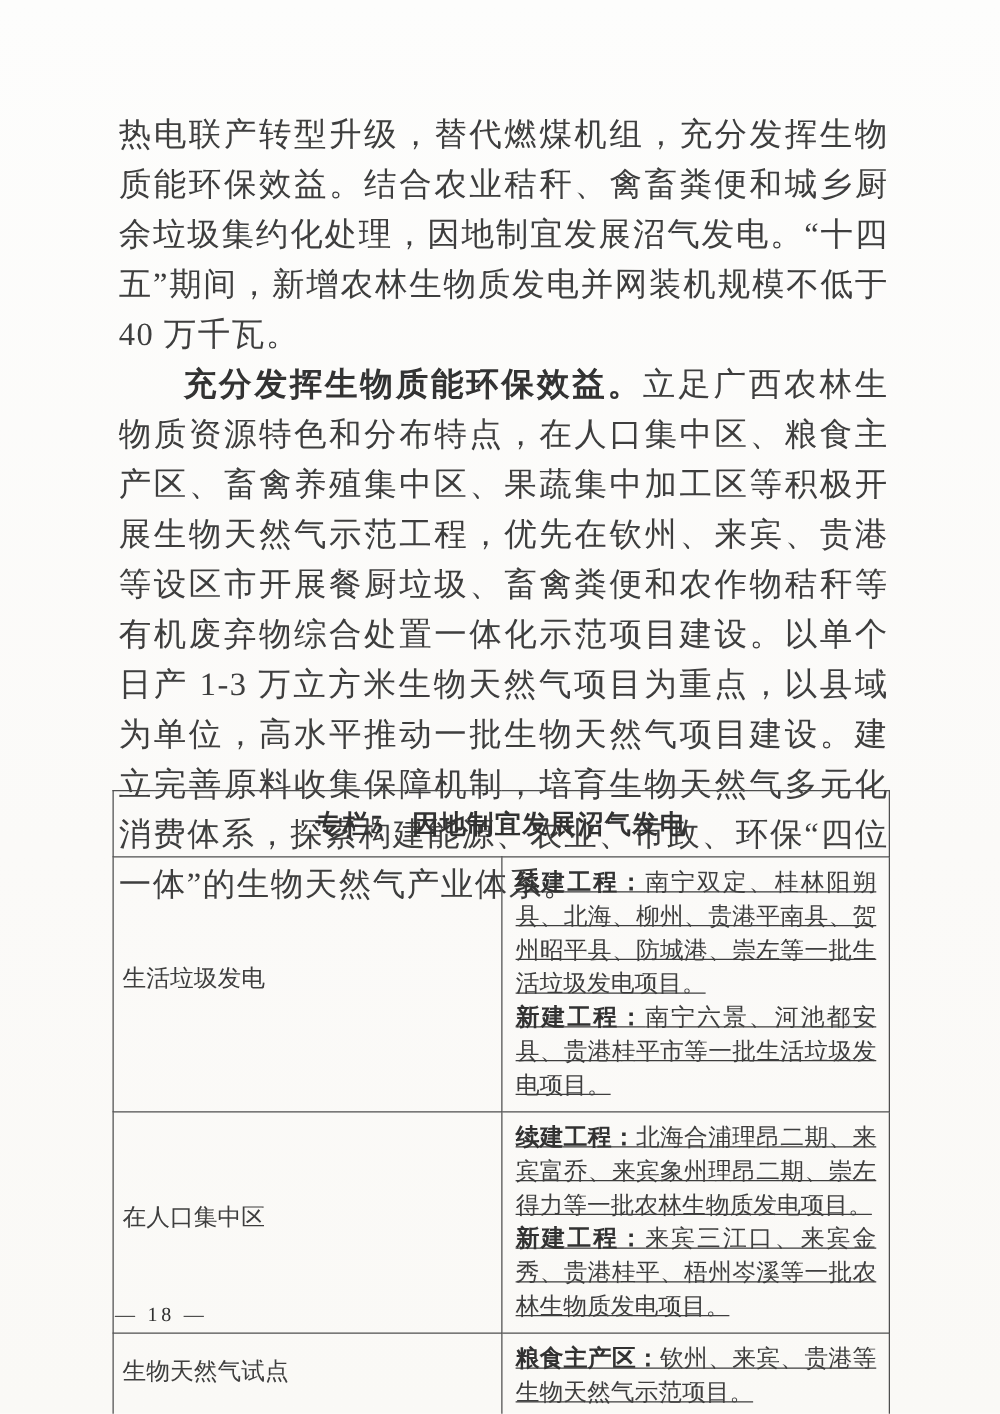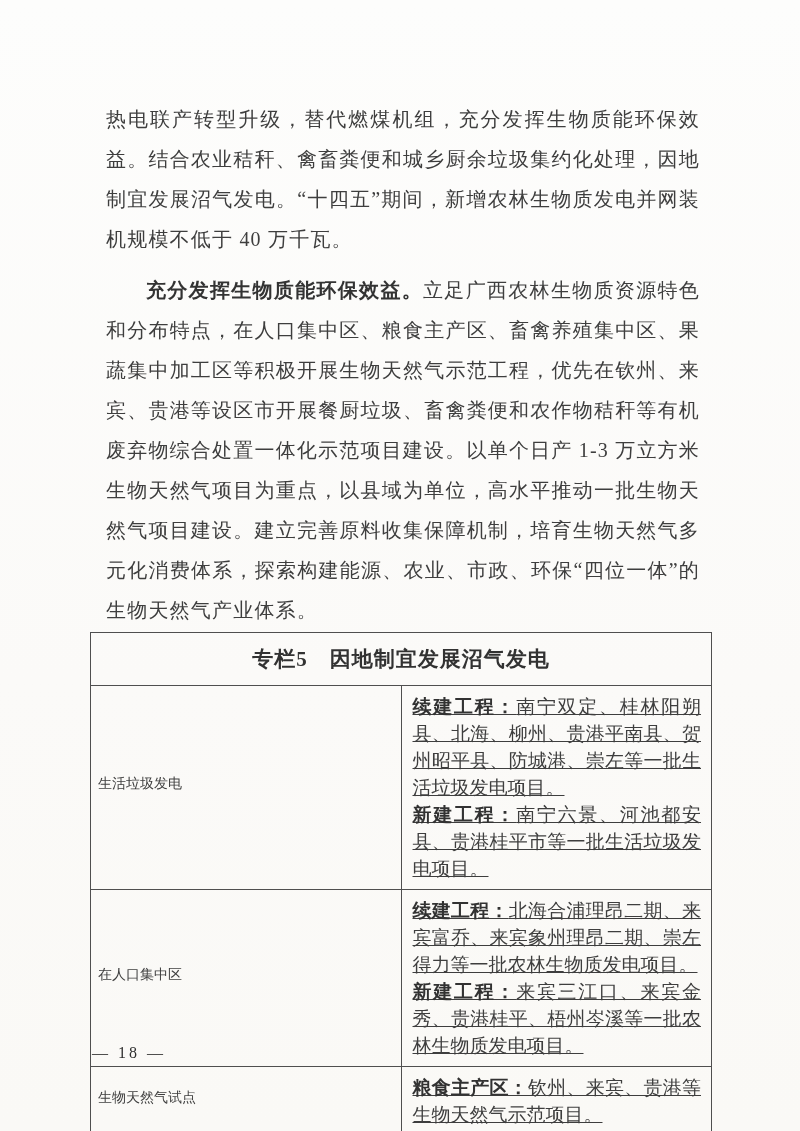--- a/index.html
+++ b/index.html
@@ -15,22 +15,22 @@
     color: #3b3b3b;
     overflow: hidden;
   }
   .body-text {
     position: absolute;
     left: 95px;
     top: 88px;
     width: 616px;
   }
   .para {
-    margin: 11px;
-    font-size: 20px;
+    margin: 0;
+    font-size: 26px;
     line-height: 40px;
     text-align: justify;
     letter-spacing: 1.2px;
     color: #3e3e3e;
   }
   .para.indent {
     text-indent: 2em;
   }
   .para .lead {
     font-weight: bold;
@@ -53,21 +53,21 @@
     font-size: 21px;
     font-weight: bold;
     text-align: center;
     vertical-align: middle;
     letter-spacing: 1px;
     color: #323232;
     padding: 2px 4px;
   }
   .callout td.label {
     width: 106px;
-    font-size: 14px;
+    font-size: 19px;
     line-height: 27px;
     padding: 4px 2px 12px 7px;
     vertical-align: middle;
     color: #3e3e3e;
     word-break: break-all;
   }
   .callout td.content {
     font-size: 19px;
     line-height: 27px;
     padding: 7px 10px 7px 11px;

